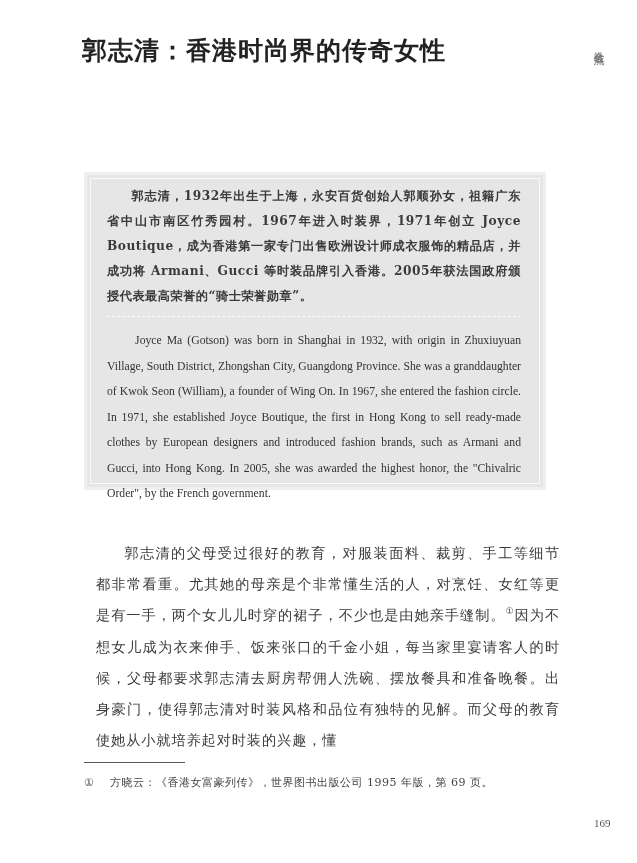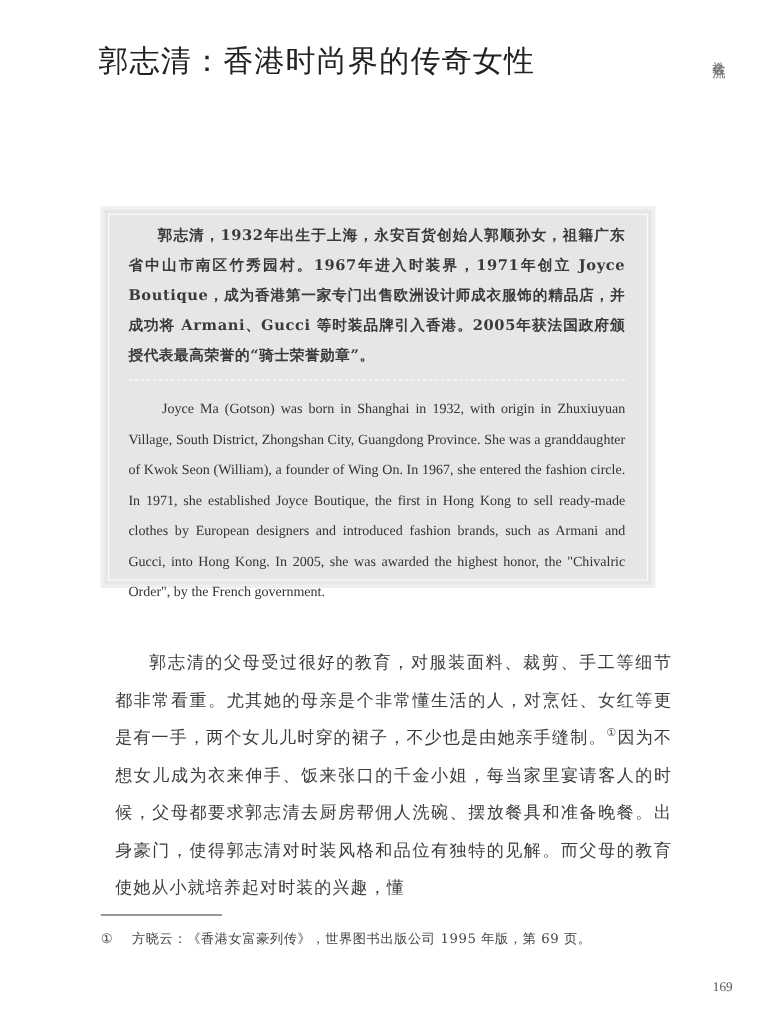--- a/index.html
+++ b/index.html
@@ -13,21 +13,21 @@
       position: relative;
       overflow: hidden;
       font-family: "DejaVu Serif", "Liberation Serif", serif;
       color: #2a2a2a;
     }
     .title {
       position: absolute;
       left: 82px;
       top: 34px;
       font-size: 25px;
-      font-weight: normal;
+      font-weight: bold;
       letter-spacing: 1px;
       color: #222;
       margin: 0;
       white-space: nowrap;
     }
     .side-tab {
       position: absolute;
       left: 591px;
       top: 42px;
       width: 14px;

